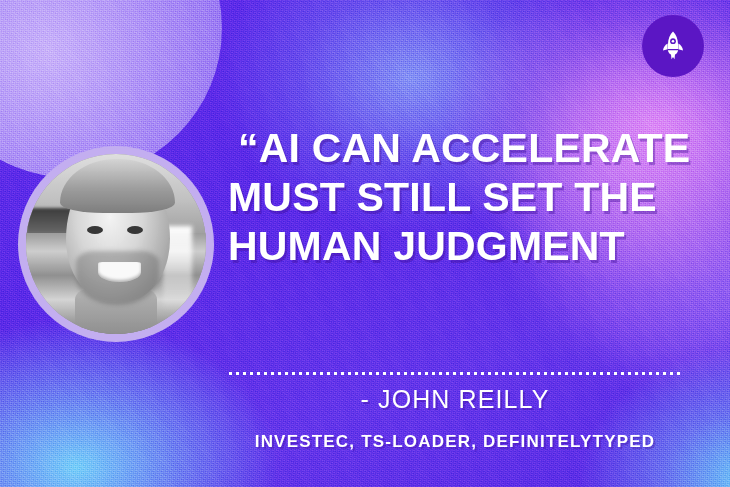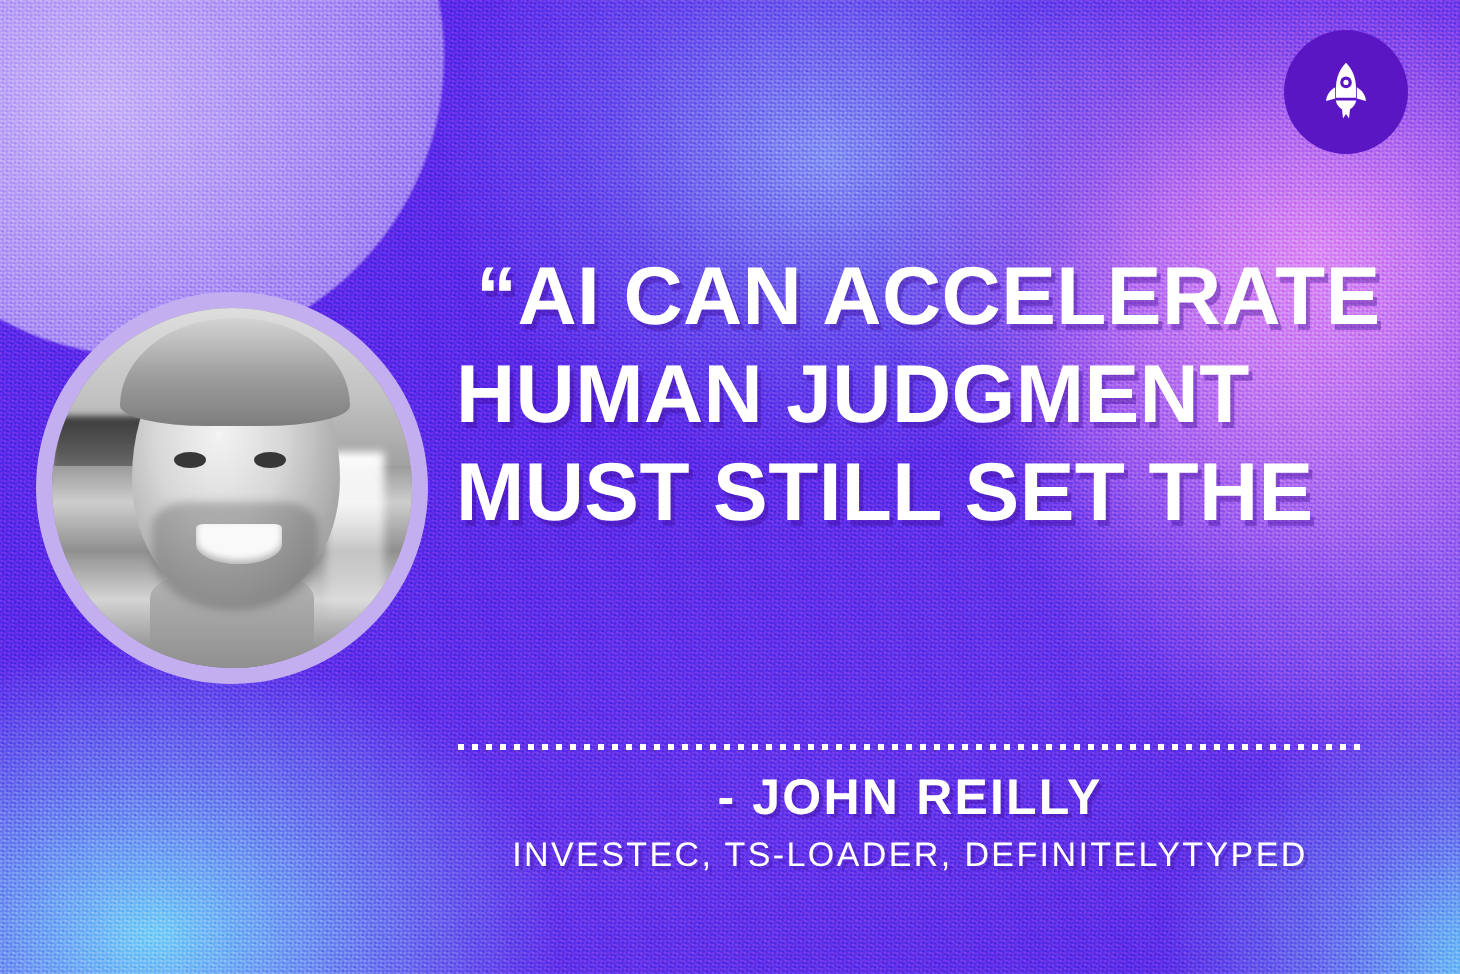--- a/index.html
+++ b/index.html
@@ -196,35 +196,35 @@
   
   .attribution {
     position: absolute;
     left: 229px;
     top: 384px;
     width: 452px;
     text-align: center;
   }
   .attr-name {
     font-size: 25px;
-    font-weight: 700;
+    font-weight: 400;
     color: #ffffff;
     letter-spacing: 1.1px;
     text-transform: uppercase;
     line-height: 30px;
     text-shadow: 2px 2px 0 rgba(60,10,150,0.35);
   }
   .attr-company {
     font-size: 17px;
-    font-weight: 400;
+    font-weight: 700;
     color: #ffffff;
     letter-spacing: 1.2px;
     text-transform: uppercase;
     line-height: 24px;
-    margin-top: 2px;
+    margin-top: 16px;
     text-shadow: 2px 2px 0 rgba(60,10,150,0.32);
   }
 </style>
 </head>
 <body>
 
 <div class="card">
 
   <div class="bg-base"></div>
   <div class="bg-blob-tl"></div>
@@ -258,22 +258,22 @@
       <div class="pt-hair"></div>
       <div class="pt-beard"></div>
       <div class="pt-eye-l"></div>
       <div class="pt-eye-r"></div>
       <div class="pt-smile"></div>
     </div>
   </div>
 
   <div class="quote-block">
     <div class="quote-line l1">“AI CAN ACCELERATE</div>
+    <div class="quote-line">MUST STILL SET THE</div>
     <div class="quote-line">HUMAN JUDGMENT</div>
-    <div class="quote-line">MUST STILL SET THE</div>
   </div>
 
   <div class="divider"></div>
 
   <div class="attribution">
     <div class="attr-name">- JOHN REILLY</div>
     <div class="attr-company">INVESTEC, TS-LOADER, DEFINITELYTYPED</div>
   </div>
 
 </div>

